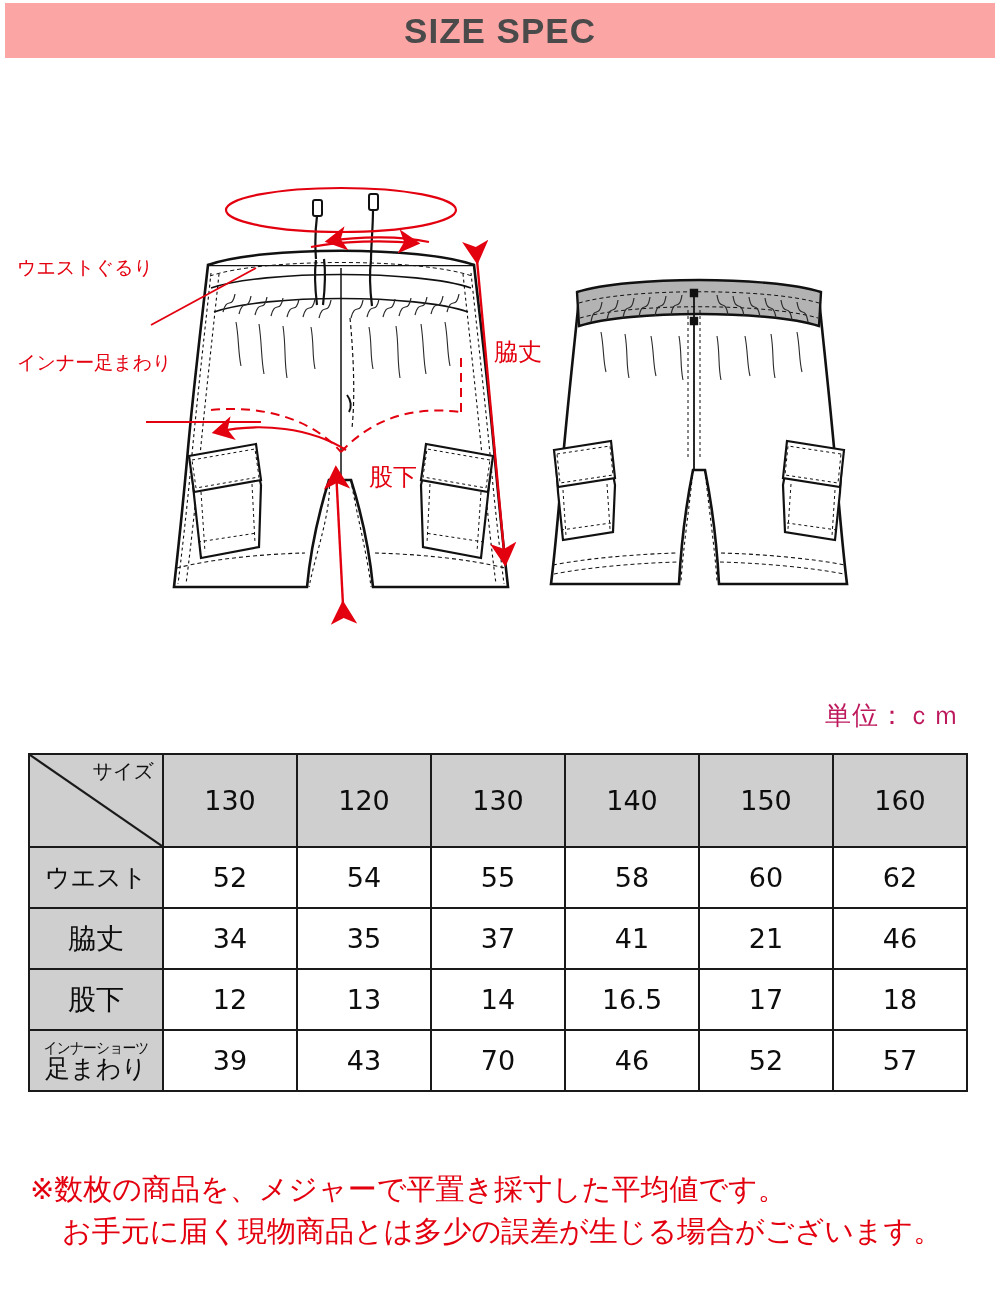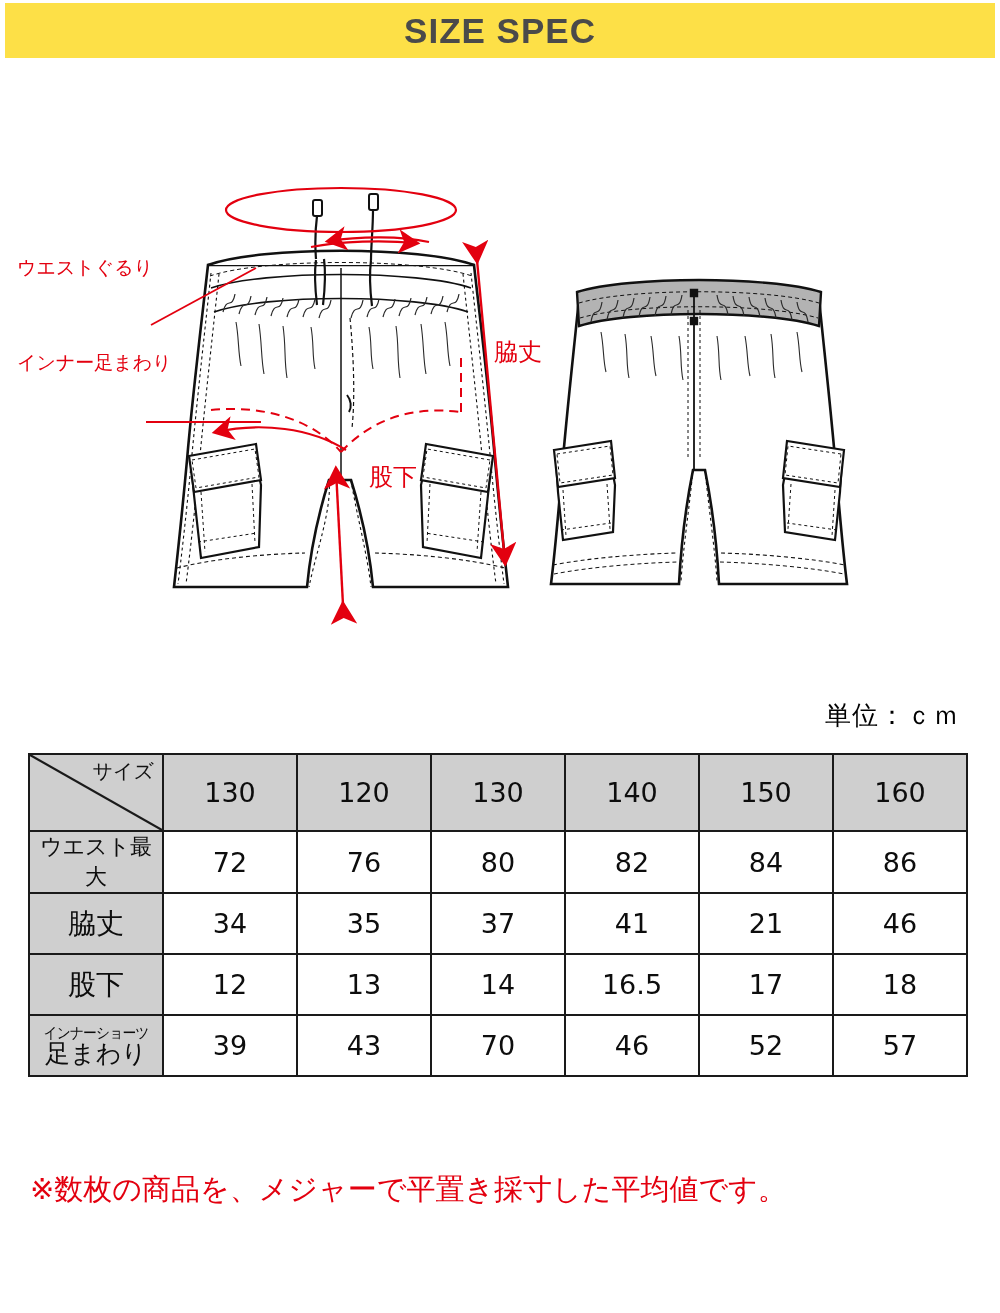--- a/index.html
+++ b/index.html
@@ -5,55 +5,55 @@
   html,body{margin:0;padding:0;}
   body{
     width:1000px;height:1313px;
     background:#ffffff;
     font-family:"Liberation Sans","DejaVu Sans",sans-serif;
     overflow:hidden;position:relative;
   }
   
   #header-banner{
     position:absolute;left:5px;top:3px;width:990px;height:55px;
-    background:#fde047;
+    background:#fca5a5;
     display:flex;align-items:center;justify-content:center;
   }
   #header-title{
     font-size:35px;font-weight:bold;color:#4a4a4a;
     letter-spacing:1px;font-family:"Liberation Sans","DejaVu Sans",sans-serif;
   }
   
   #diagram-area{position:absolute;left:11px;top:60px;width:1000px;height:620px;}
   #diagram-svg{display:block;}
   
   #unit-label{
     position:absolute;right:40px;top:698px;
-    font-size:26px;color:#000000;letter-spacing:1px;
+    font-size:26px;color:#be185d;letter-spacing:1px;
     font-family:"DejaVu Sans","Liberation Sans",sans-serif;
   }
   
   #size-table-wrap{position:absolute;left:28px;top:753px;width:940px;}
   table.size-table{
     border-collapse:collapse;width:940px;table-layout:fixed;
     background:#fff;
   }
   table.size-table td{
     border:2px solid #1a1a1a;
     text-align:center;vertical-align:middle;
     font-size:27px;color:#0d0d0d;
     font-family:"DejaVu Sans","Liberation Sans",sans-serif;
     padding:0;height:59px;
   }
   table.size-table td.rowhead{
     background:#cfcfcf;width:140px;font-size:25px;
   }
   table.size-table td.colhead{background:#cfcfcf;font-size:27px;}
   table.size-table td.corner{
-    background:#cfcfcf;position:relative;height:59px;padding:8px;text-align:right;
+    background:#cfcfcf;position:relative;height:59px;padding:16px;text-align:right;
   }
   .corner-diag{position:absolute;left:0;top:0;width:100%;height:100%;}
   .corner-text{
     position:absolute;right:8px;top:3px;font-size:20px;color:#111;
     font-family:"DejaVu Sans","Liberation Sans",sans-serif;
   }
   .rh-two{line-height:1.0;display:block;}
   .rh-small{font-size:15px;display:block;letter-spacing:-1px;transform:scaleX(.92);}
   .rh-big{font-size:25px;display:block;}
   
@@ -270,30 +270,30 @@
           <span class="corner-text">サイズ</span>
         </td>
         <td class="colhead">130</td>
         <td class="colhead">120</td>
         <td class="colhead">130</td>
         <td class="colhead">140</td>
         <td class="colhead">150</td>
         <td class="colhead">160</td>
       </tr>
 
-
-      <tr>
-        <td class="rowhead" style="font-size:22px">ウエスト最大</td>
-        <td>72</td>
-        <td>76</td>
-        <td>80</td>
-        <td>82</td>
-        <td>84</td>
-        <td>86</td>
-      </tr>
+      <tr>
+        <td class="rowhead">ウエスト</td>
+        <td>52</td>
+        <td>54</td>
+        <td>55</td>
+        <td>58</td>
+        <td>60</td>
+        <td>62</td>
+      </tr>
+
 
       <tr>
         <td class="rowhead" style="font-size:28px">脇丈</td>
         <td>34</td>
         <td>35</td>
         <td>37</td>
         <td>41</td>
         <td>21</td>
         <td>46</td>
       </tr>
@@ -319,13 +319,14 @@
         <td>46</td>
         <td>52</td>
         <td>57</td>
       </tr>
     </tbody>
   </table>
 </div>
 
 <div id="notes">
   <div class="note-line">※数枚の商品を、メジャーで平置き採寸した平均値です。</div>
+  <div class="note-line note-indent">お手元に届く現物商品とは多少の誤差が生じる場合がございます。</div>
 </div>
 
 </body></html>

